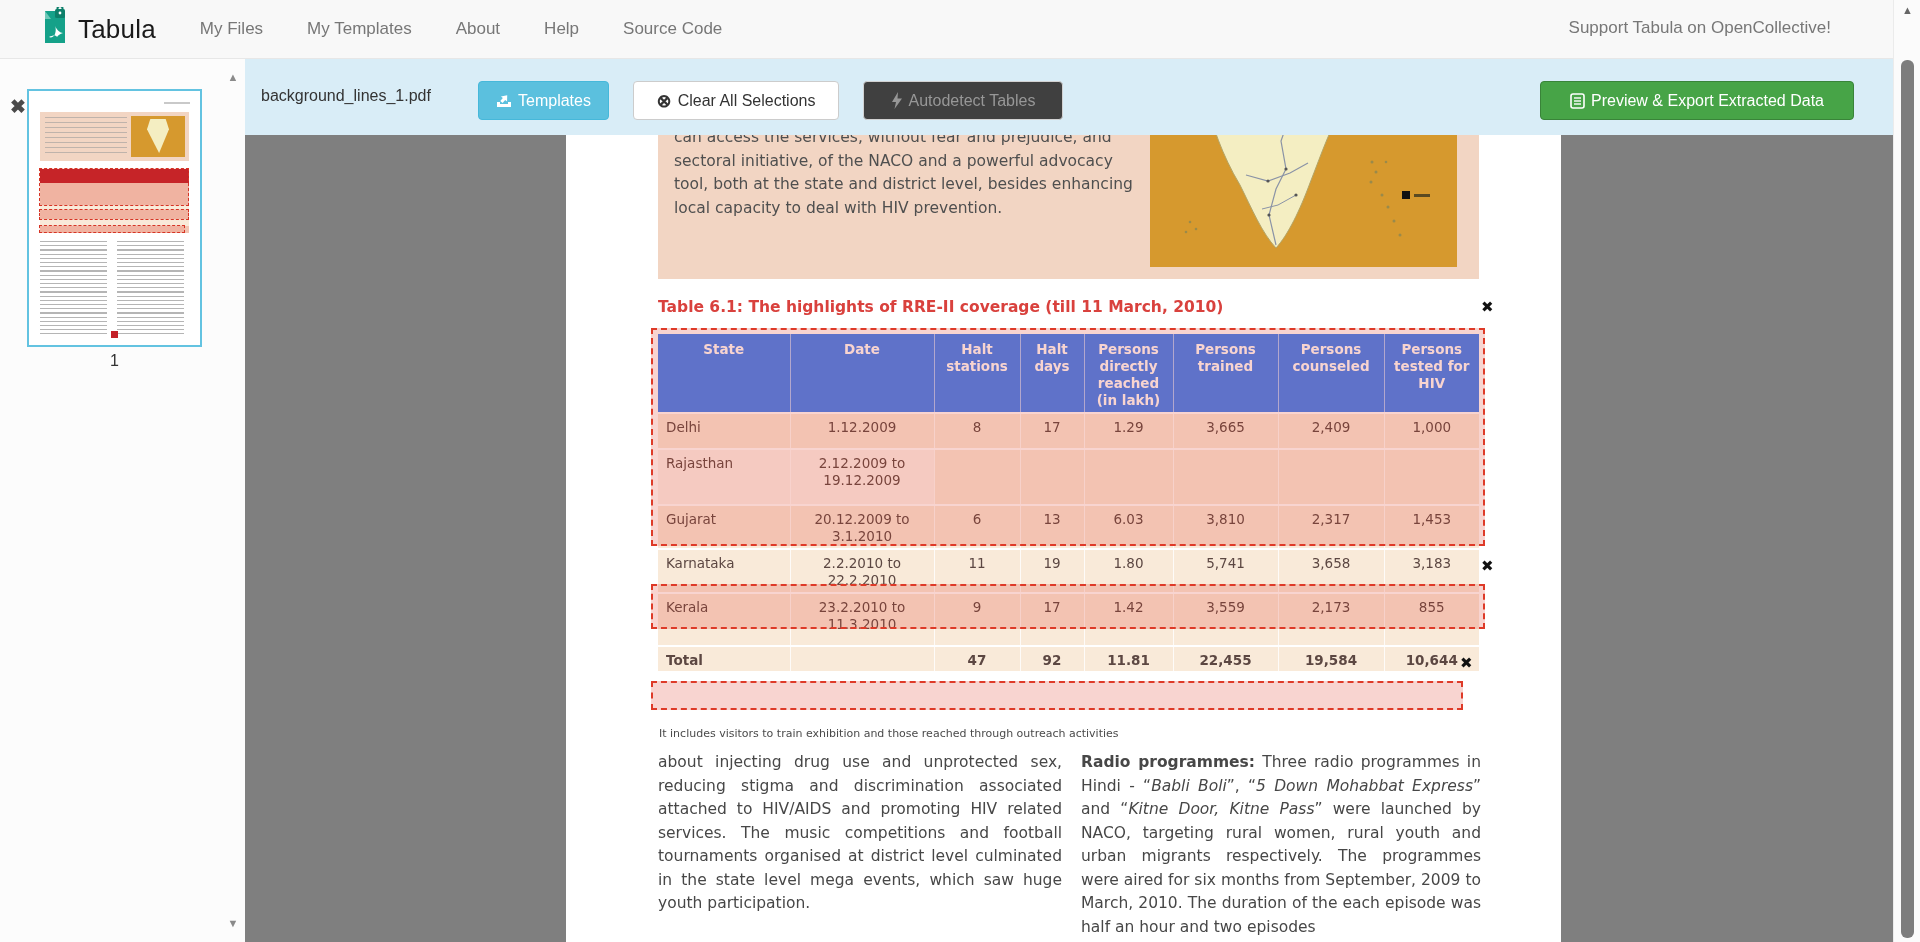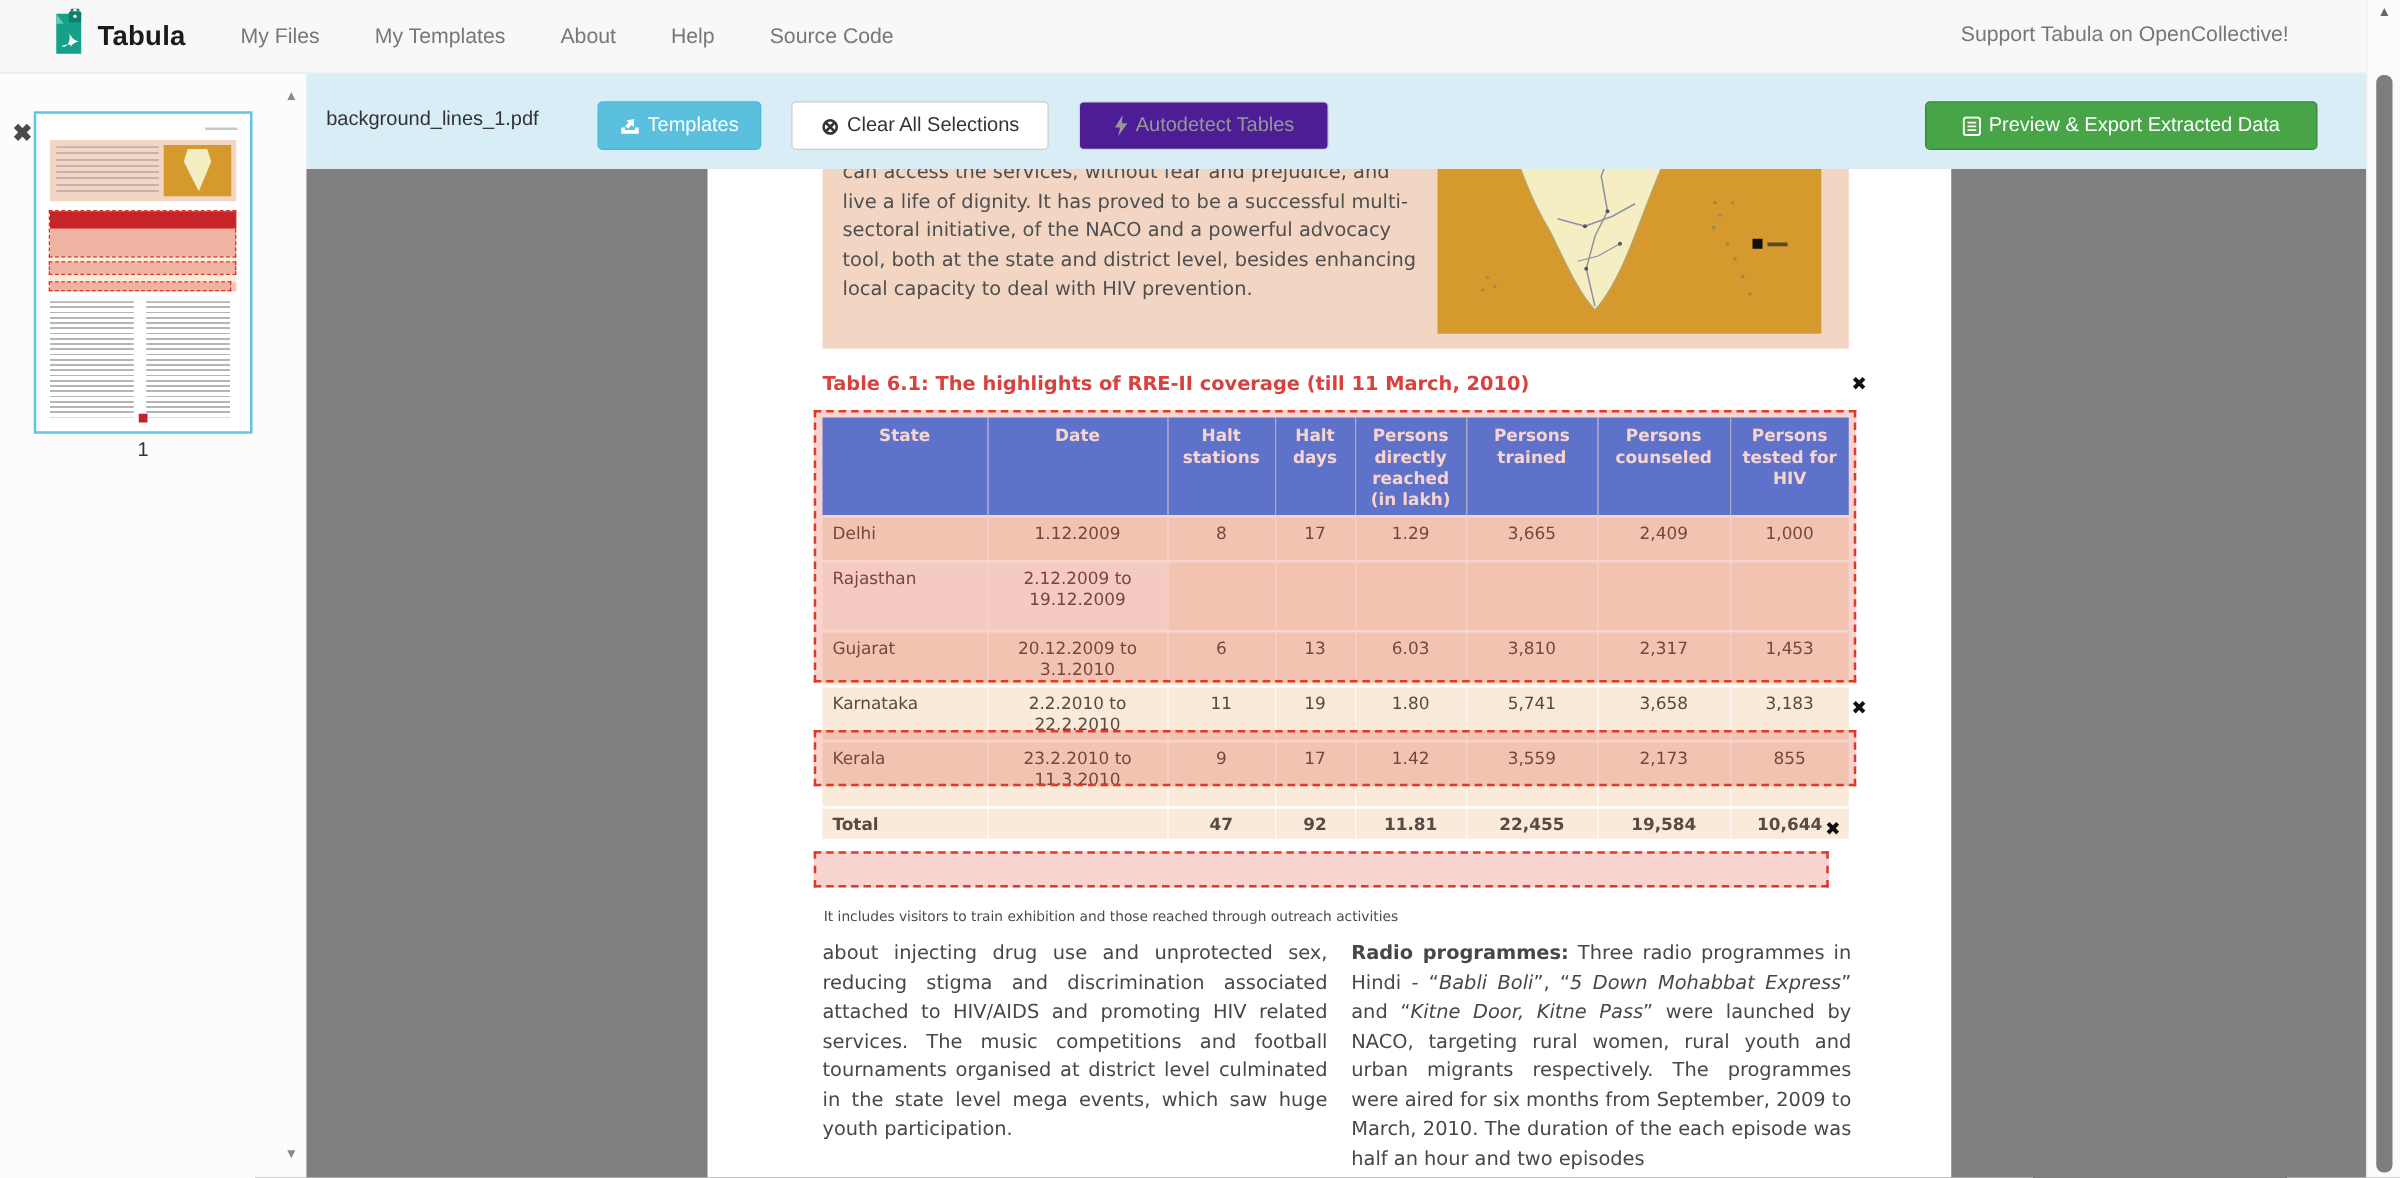--- a/index.html
+++ b/index.html
@@ -9,21 +9,21 @@
     font-family:"Liberation Sans", sans-serif;
   }
 
   
   .navbar {
     position:absolute; left:0; top:0; width:1893px; height:59px;
     background:#f8f8f8; border-bottom:1px solid #e7e7e7;
     display:flex; align-items:center; z-index:30;
   }
   .brand { display:flex; align-items:center; margin-left:38px; cursor:pointer; }
-  .brand-name { font-size:22px; font-weight:bold; color:#1a1a1a; margin-left:10px; letter-spacing:.2px; }
+  .brand-name { font-size:26px; font-weight:normal; color:#1a1a1a; margin-left:10px; letter-spacing:.2px; }
   .nav-links { display:flex; align-items:center; }
   .nav-link { margin-left:44px; font-size:17px; color:#777; cursor:pointer; white-space:nowrap; }
   .support-link { position:absolute; right:62px; top:18px; font-size:17px; color:#777; cursor:pointer; }
 
   
   .sidebar { position:absolute; left:0; top:59px; width:245px; height:883px; background:#fcfcfc; z-index:10; }
   .sidebar-close { position:absolute; left:10px; top:36px; font-size:19px; font-weight:bold; color:#4a4a4a; cursor:pointer; }
   .thumb {
     position:absolute; left:27px; top:30px; width:175px; height:258px;
     background:#ffffff; border:2px solid #63c3e1; cursor:pointer; overflow:hidden;
@@ -52,21 +52,21 @@
   .toolbar { position:absolute; left:245px; top:59px; width:1648px; height:76px; background:#d9edf7; z-index:20; }
   .toolbar .filename { position:absolute; left:16px; top:28px; font-size:16px; color:#333; }
   .tbtn {
     position:absolute; top:22px; height:39px; border-radius:4px; font-size:16px;
     display:flex; align-items:center; justify-content:center; cursor:pointer; white-space:nowrap;
   }
   .tbtn .ic { margin-right:6px; display:inline-flex; align-items:center; }
   .btn-templates { left:233px; width:131px; background:#5bc0de; border:1px solid #46b8da; color:#fff; }
   .btn-clear { left:388px; width:206px; background:#ffffff; border:1px solid #cccccc; color:#333; }
   .btn-clear .ic { font-size:18px; font-weight:bold; }
-  .btn-autodetect { left:618px; width:200px; background:#4c1d95; border:1px solid #d2d2d2; color:#979797; cursor:default; }
+  .btn-autodetect { left:618px; width:200px; background:#404040; border:1px solid #d2d2d2; color:#979797; cursor:default; }
   .btn-export { left:1295px; width:314px; background:#47a447; border:1px solid #398439; color:#fff; }
 
   
   .viewer { position:absolute; left:245px; top:135px; width:1648px; height:807px; background:#7f7f7f; }
   .page { position:absolute; left:321px; top:0; width:995px; height:807px; background:#ffffff; overflow:hidden;
           font-family:"DejaVu Sans", sans-serif;padding-left:36px; }
 
   .peach-box { position:absolute; left:92px; top:0; width:821px; height:144px; background:#f2d5c3; overflow:hidden; }
   .intro { position:absolute; left:16px; top:-9px; width:480px; font-size:15.5px; line-height:23.5px; color:#4f4f4f; }
   .intro span { display:block; }
@@ -213,21 +213,20 @@
     <span>Preview &amp; Export Extracted Data</span>
   </div>
 </div>
 
 <div class="viewer">
   <div class="page">
 
     <div class="peach-box">
       <div class="intro">
         <span>can access the services, without fear and prejudice, and</span>
-        <span>live a life of dignity. It has proved to be a successful multi-</span>
         <span>sectoral initiative, of the NACO and a powerful advocacy</span>
         <span>tool, both at the state and district level, besides enhancing</span>
         <span>local capacity to deal with HIV prevention.</span>
       </div>
       <div class="map-box">
         <svg width="307" height="150" viewBox="0 0 307 150">
           <path d="M55,-20 C62,8 72,38 90,68 C102,92 112,116 126,131 C138,118 150,93 160,66 C171,38 181,8 198,-20 Z" fill="#f4eec2" stroke="#b3a568" stroke-width="1"></path>
           <polyline points="126,128 119,98 126,72 136,52 131,24 138,4" fill="none" stroke="#8a93a6" stroke-width="1.2"></polyline>
           <polyline points="96,58 118,64 140,56 158,46" fill="none" stroke="#8a93a6" stroke-width="1.2"></polyline>
           <polyline points="112,92 128,88 146,78" fill="none" stroke="#8a93a6" stroke-width="1"></polyline>

